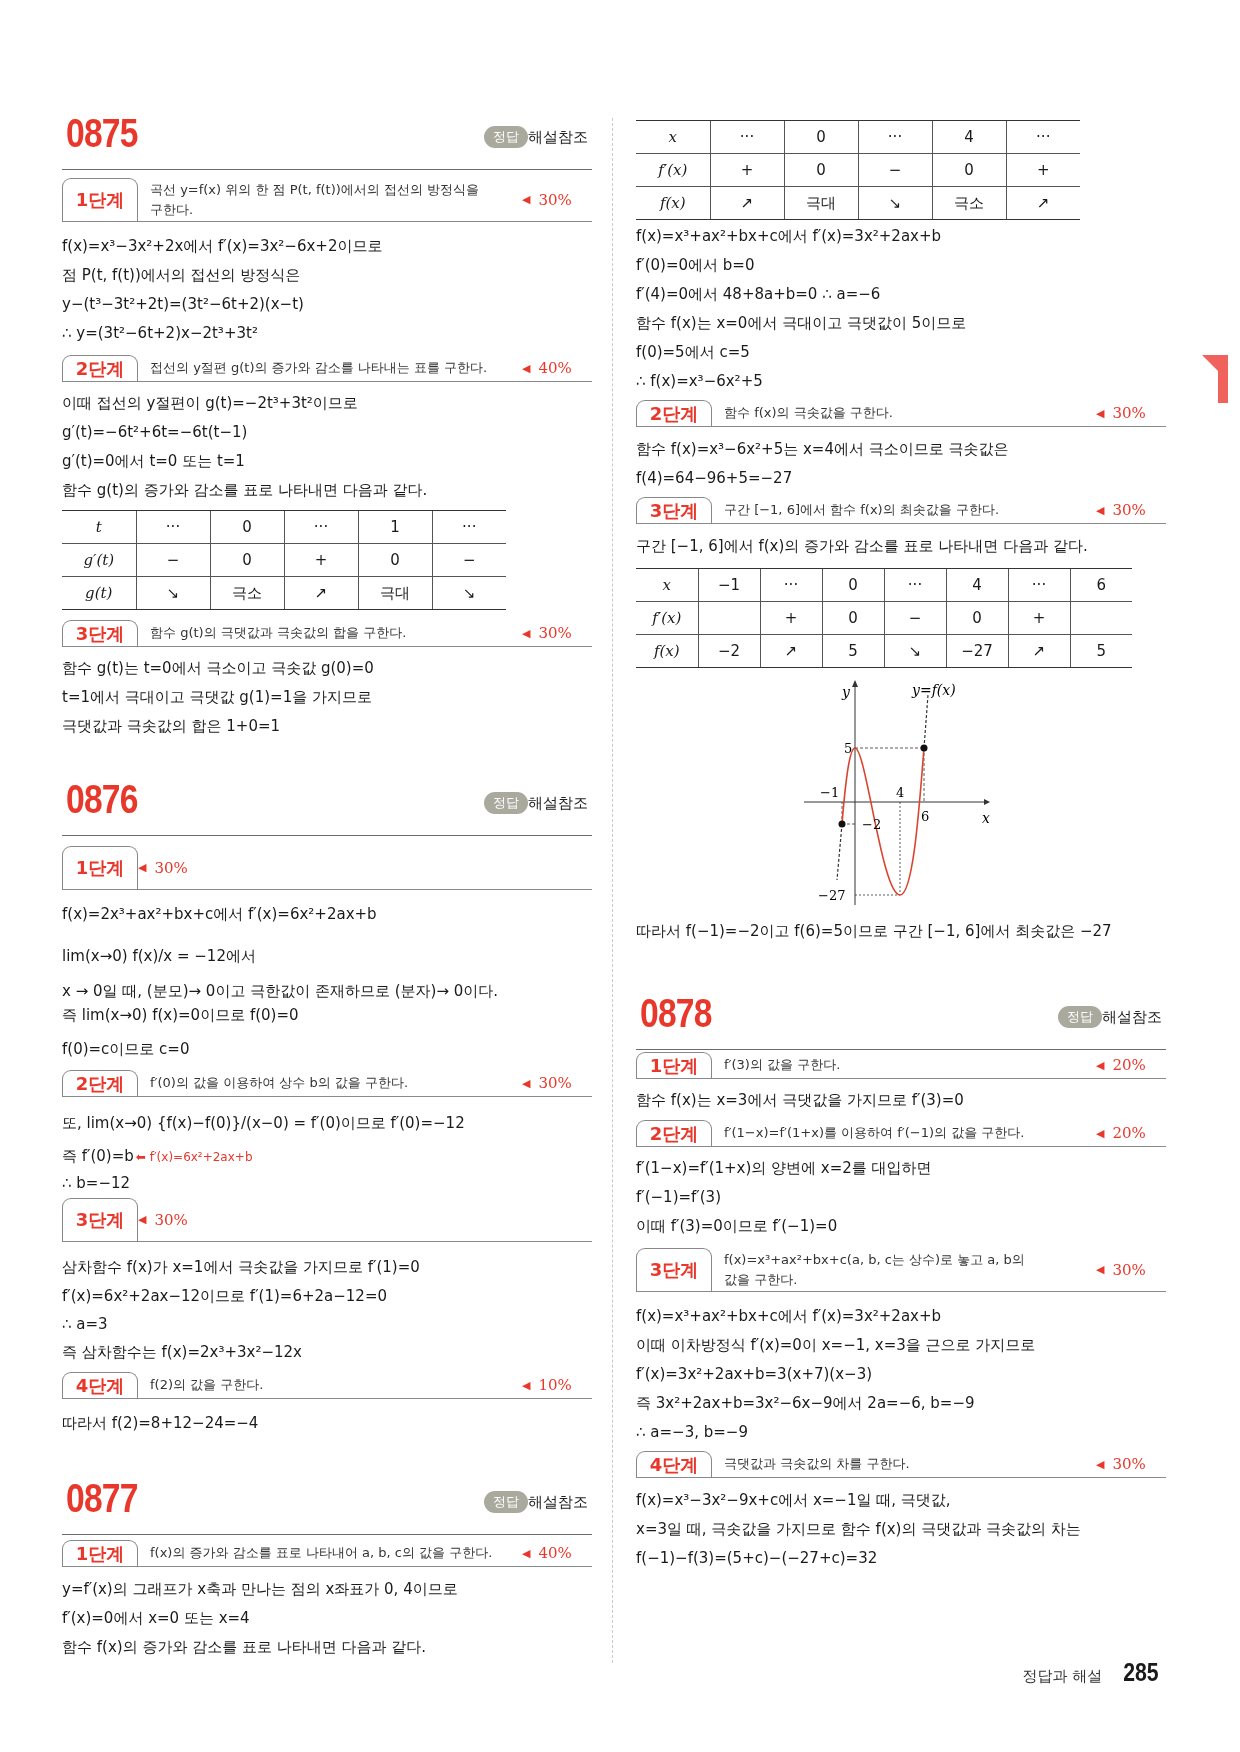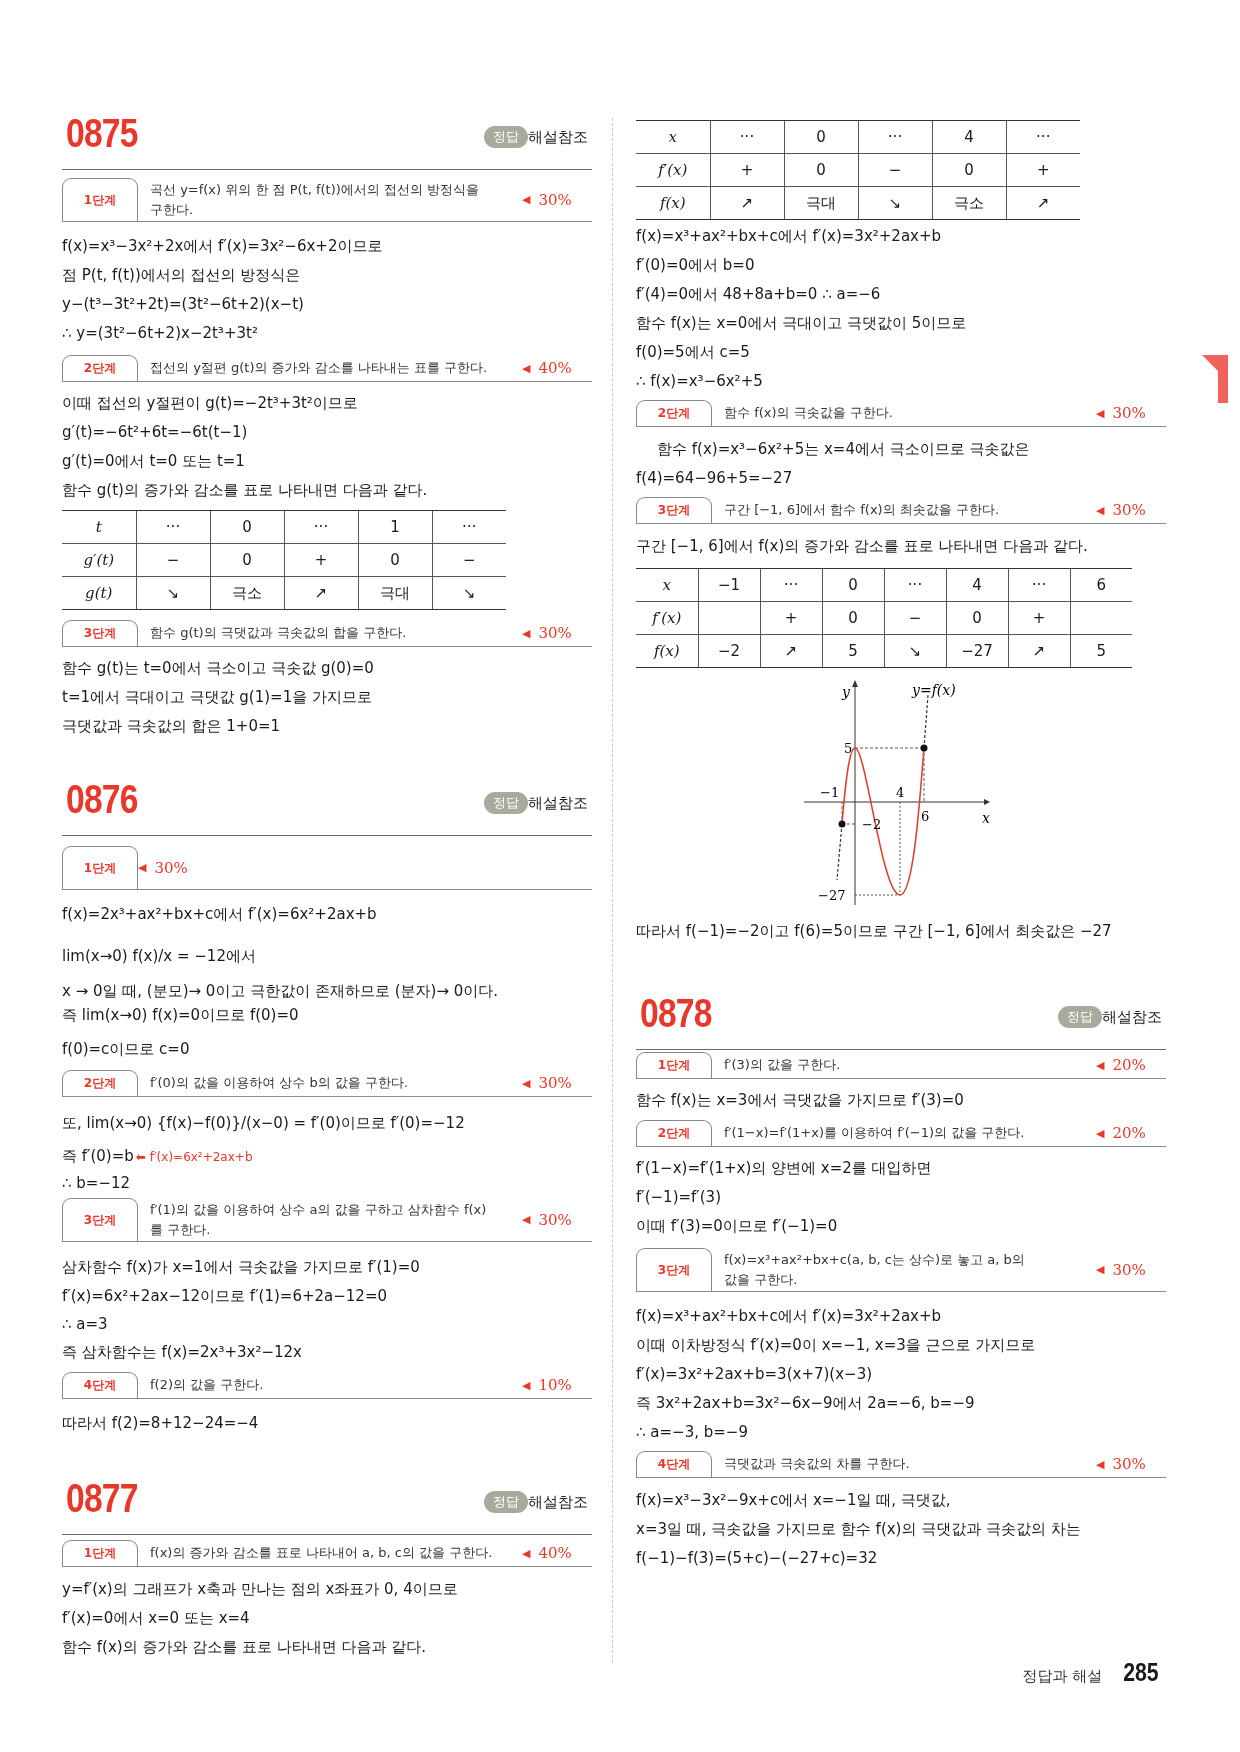--- a/index.html
+++ b/index.html
@@ -10,21 +10,21 @@
   #col-right { left: 636px; width: 530px; }
   .divider { position: absolute; left: 612px; top: 118px; width: 0; height: 1545px; border-left: 1px dashed #c8c8c8; }
 
   .prob-head { position: absolute; left: 0; width: 530px; height: 60px; border-bottom: 1.5px solid #6b6b6b; }
   .prob-num { position: absolute; left: 4px; top: 0; font-family: "Liberation Sans", sans-serif; font-weight: bold; font-size: 41px; color: #e8372b; letter-spacing: -1px; transform: scaleX(0.82); transform-origin: left; }
   .answer { position: absolute; right: 4px; top: 16px; display: flex; align-items: center; }
   .answer-badge { background: #a9aa9d; color: #fff; font-size: 13px; border-radius: 12px; padding: 2px 9px; }
   .answer-text { font-size: 15px; color: #222; }
 
   .step { position: absolute; left: 0; width: 530px; border-bottom: 1.5px solid #8a8a8a; display: flex; align-items: center; }
-  .step-tab { width: 76px; border: 1px solid #888; border-bottom: none; border-radius: 9px 9px 0 0; display: flex; align-items: center; justify-content: center; color: #e8372b; font-weight: bold; font-size: 12px; align-self: stretch; }
+  .step-tab { width: 76px; border: 1px solid #888; border-bottom: none; border-radius: 9px 9px 0 0; display: flex; align-items: center; justify-content: center; color: #e8372b; font-weight: bold; font-size: 18px; align-self: stretch; }
   .step-desc { flex: 1; padding-left: 12px; font-size: 13px; color: #333; line-height: 20px; }
   .step-pct { width: 70px; font-family: "DejaVu Serif", serif; font-size: 15px; color: #e8372b; display: flex; align-items: center; gap: 8px; }
   .step-pct .tri { font-size: 11px; }
 
   .line { position: absolute; left: 0; font-size: 15px; color: #1a1a1a; white-space: nowrap; line-height: 22px; }
   .hint { color: #e8372b; font-size: 12px; margin-left: 2px; }
 
   table.vt { position: absolute; left: 0; border-collapse: collapse; font-size: 15px; }
   table.vt td { height: 33px; text-align: center; border-left: 1px solid #555; border-bottom: 1px solid #555; }
   table.vt tr:first-child td { border-top: 1.5px solid #333; }
@@ -150,24 +150,20 @@
         <span class="tri">◀</span>
         <span>30%</span>
       </div>
   </div>
   <div class="line" style="top:1112px;">또, lim(x→0) {f(x)−f(0)}/(x−0) = f′(0)이므로 f′(0)=−12</div>
   <div class="line" style="top:1145px;"><span>즉 f′(0)=b</span><span class="hint">⬅ f′(x)=6x²+2ax+b</span></div>
   <div class="line" style="top:1172px;">∴ b=−12</div>
 
   <div class="step" style="top:1198px;height:44px;">
     <div class="step-tab">3단계</div>
-    <div class="step-desc">
-      <div>f′(1)의 값을 이용하여 상수 a의 값을 구하고 삼차함수 f(x)</div>
-      <div>를 구한다.</div>
-    </div>
     <div class="step-pct">
         <span class="tri">◀</span>
         <span>30%</span>
       </div>
   </div>
   <div class="line" style="top:1256px;">삼차함수 f(x)가 x=1에서 극솟값을 가지므로 f′(1)=0</div>
   <div class="line" style="top:1285px;">f′(x)=6x²+2ax−12이므로 f′(1)=6+2a−12=0</div>
   <div class="line" style="top:1313px;">∴ a=3</div>
   <div class="line" style="top:1341px;">즉 삼차함수는 f(x)=2x³+3x²−12x</div>
 
@@ -241,21 +237,21 @@
   <div class="line" style="top:370px;">∴ f(x)=x³−6x²+5</div>
 
   <div class="step" style="top:400px;height:27px;">
     <div class="step-tab">2단계</div>
     <div class="step-desc">함수 f(x)의 극솟값을 구한다.</div>
     <div class="step-pct">
         <span class="tri">◀</span>
         <span>30%</span>
       </div>
   </div>
-  <div class="line" style="top:438px;margin-left:21px;">함수 f(x)=x³−6x²+5는 x=4에서 극소이므로 극솟값은</div>
+  <div class="line" style="top:438px;">함수 f(x)=x³−6x²+5는 x=4에서 극소이므로 극솟값은</div>
   <div class="line" style="top:467px;">f(4)=64−96+5=−27</div>
 
   <div class="step" style="top:497px;height:27px;">
     <div class="step-tab">3단계</div>
     <div class="step-desc">구간 [−1, 6]에서 함수 f(x)의 최솟값을 구한다.</div>
     <div class="step-pct">
         <span class="tri">◀</span>
         <span>30%</span>
       </div>
   </div>

